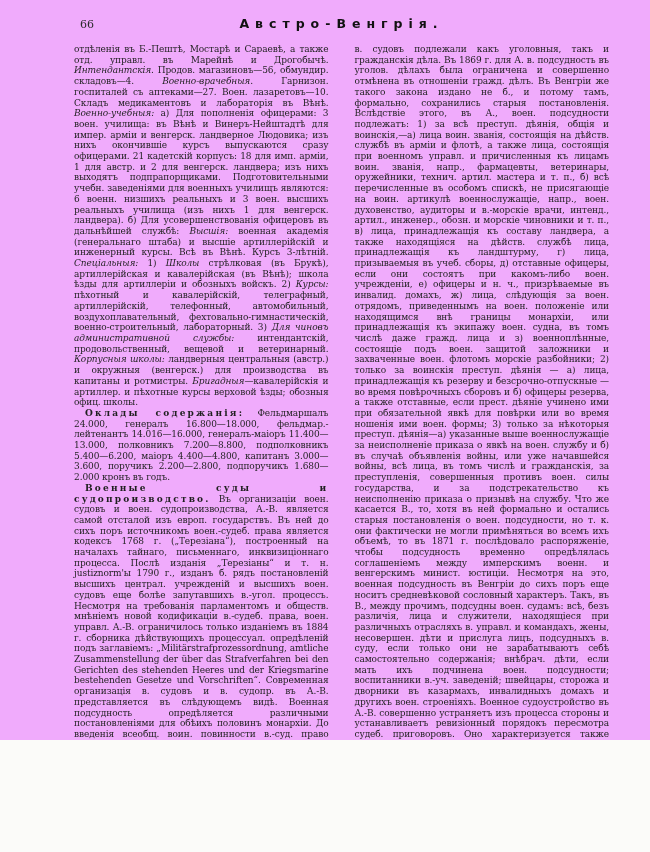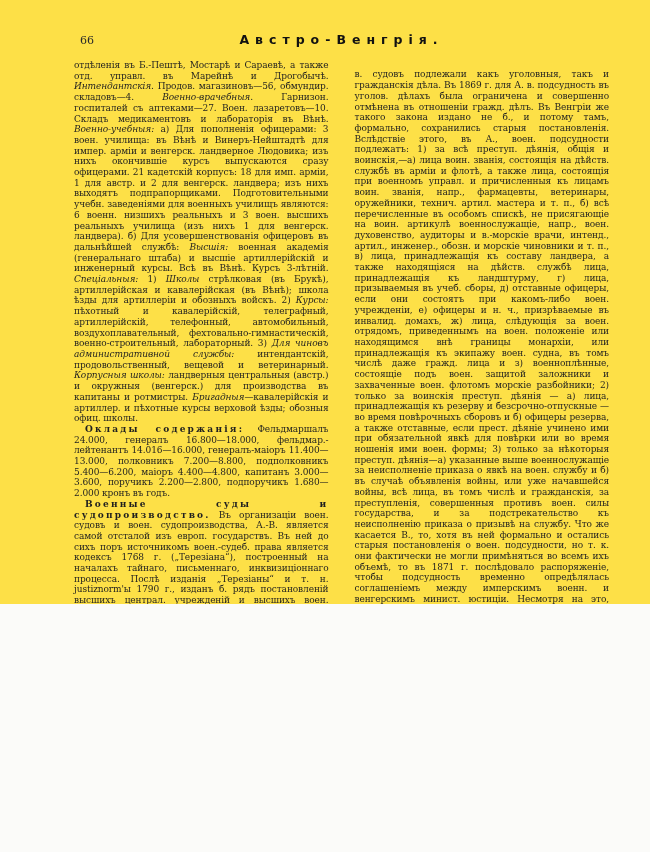--- a/index.html
+++ b/index.html
@@ -3,53 +3,52 @@
 <meta charset="utf-8">
 <style>
   html, body {
     margin: 0;
     padding: 0;
     background: #fbfbf9;
   }
   .page {
     position: relative;
     width: 650px;
-    height: 604px;
-    background: #fde047;
+    height: 740px;
+    background: #f0abfc;
     box-sizing: border-box;
     padding: 16px 41px 0 74px;
     font-family: "DejaVu Serif", serif;
     color: #1f1f1f;
     overflow: hidden;
   }
   .page-header {
     position: relative;
     height: 22px;
     margin-bottom: 6px;
   }
   .page-number {
     position: absolute;
     left: 6px;
     top: 2px;
     font-size: 11px;
     color: #2a2a2a;
   }
   .page-title {
-    margin: 16px;
+    margin: 0;
     text-align: center;
     font-family: "DejaVu Sans", sans-serif;
     font-weight: bold;
     font-size: 12.5px;
     letter-spacing: 6px;
     color: #111;
   }
   .columns {
     display: flex;
     gap: 26px;
-    align-items: flex-end;
   }
   .column {
     flex: 1 1 0;
     width: 248px;
     font-size: 9px;
     line-height: 10.7px;
     text-align: justify;
     text-justify: inter-word;
     letter-spacing: -0.1px;
   }

